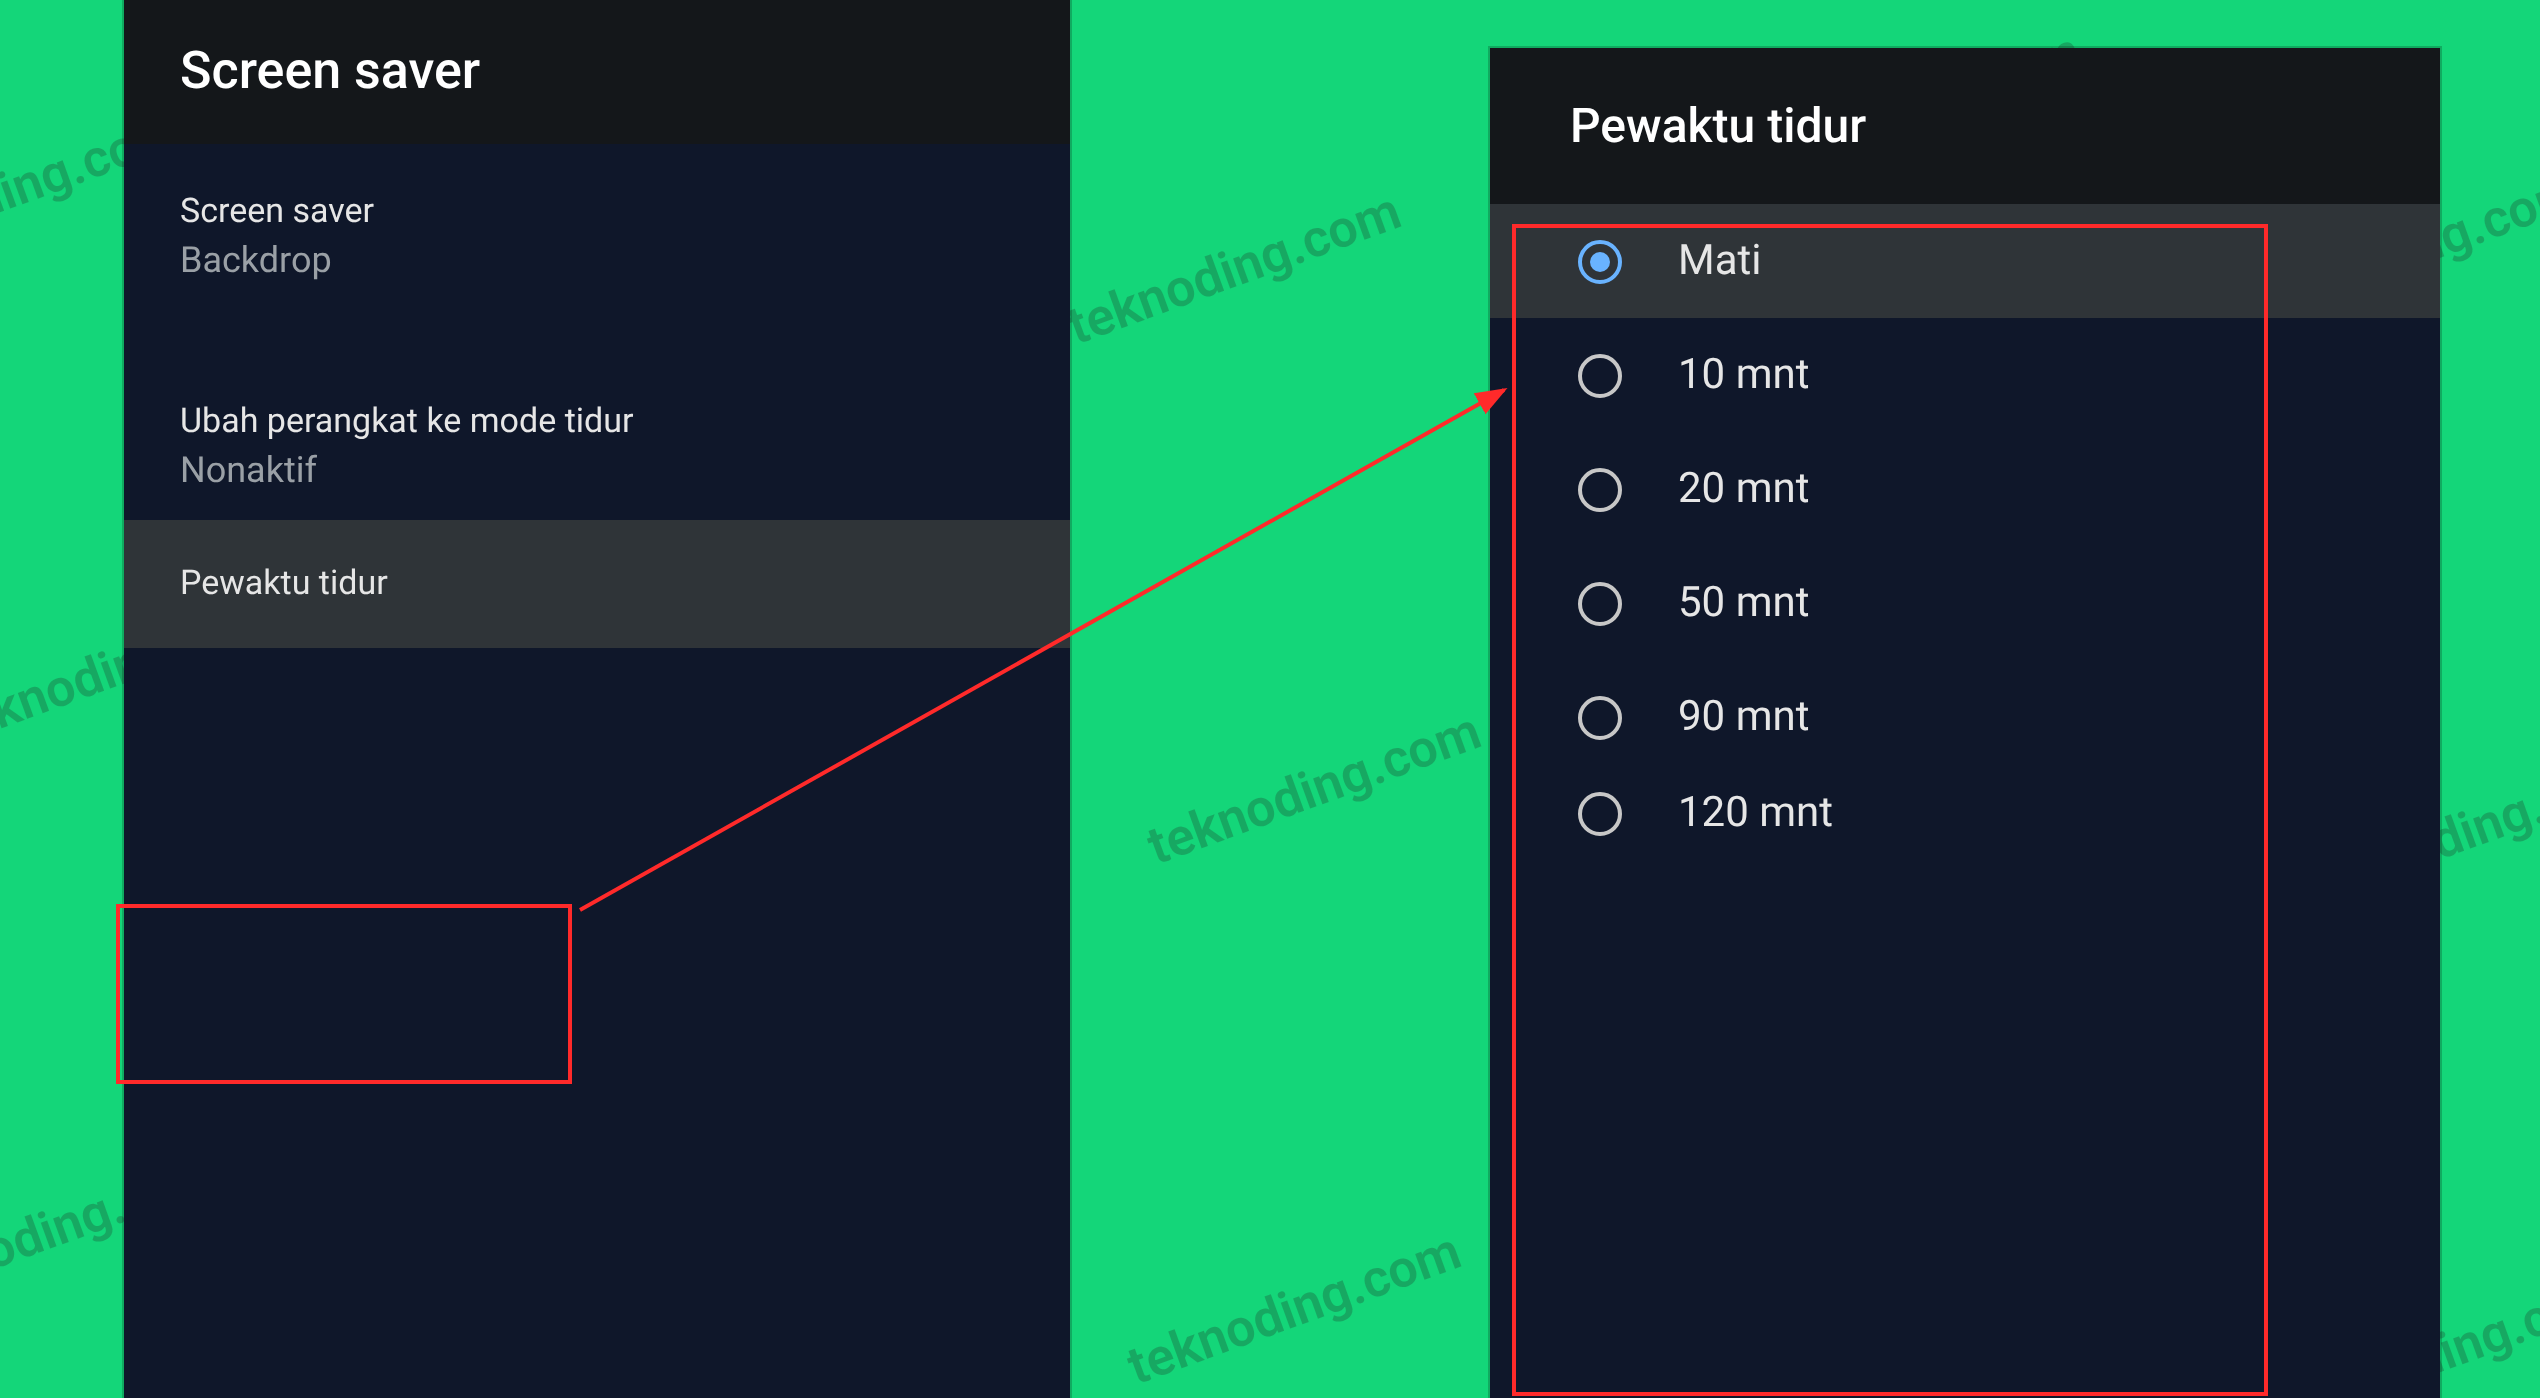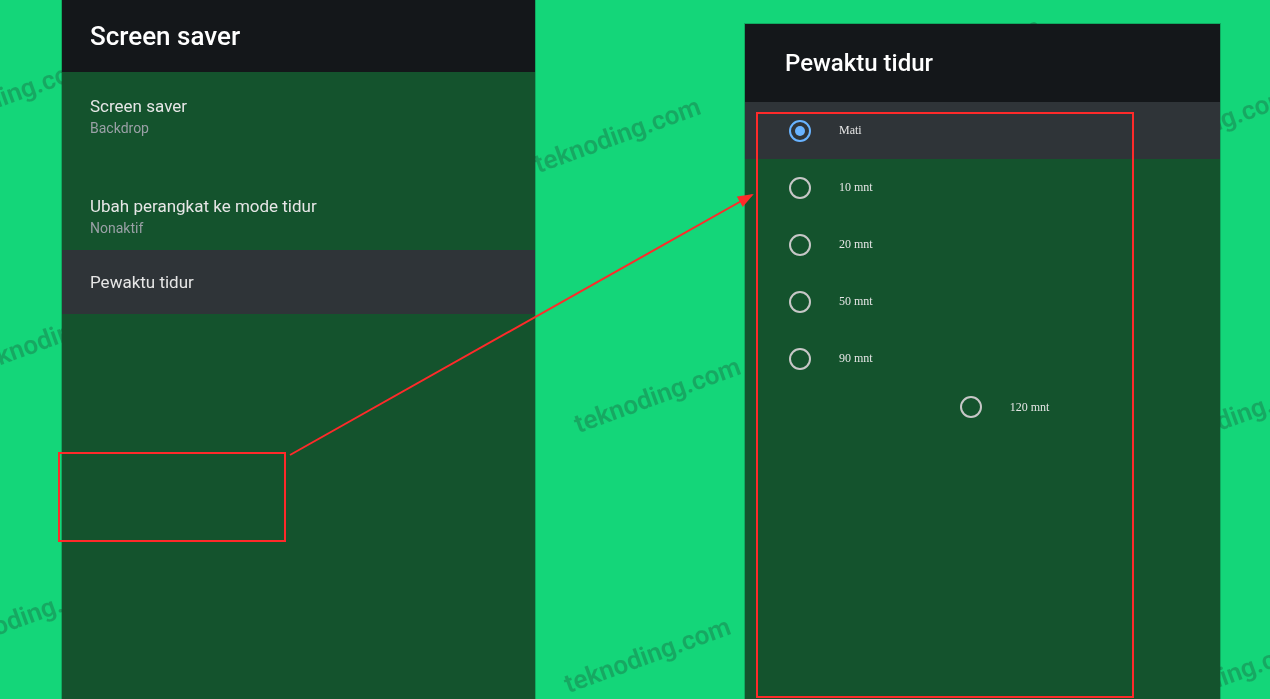--- a/index.html
+++ b/index.html
@@ -22,21 +22,21 @@
     position: absolute;
     color: rgba(30,30,30,0.25);
     font-size: 26px;
     font-weight: 600;
     white-space: nowrap;
     transform: rotate(-20deg);
     user-select: none;
   }
   .panel {
     position: absolute;
-    background: #14532d;
+    background: #0f172a;
     box-shadow: 0 0 0 1px rgba(0,0,0,0.2);
     overflow: hidden;
   }
   .panel-left {
     left: 62px;
     top: 0;
     width: 473px;
     height: 699px;
   }
   .panel-right {
@@ -54,35 +54,35 @@
   }
   .panel-left .title-bar { height: 72px; font-size: 26px; padding-left: 28px; }
   .panel-right .title-bar { height: 78px; font-size: 24px; padding-left: 40px; }
   .row {
     padding: 16px 28px 14px 28px;
     display: flex;
     flex-direction: column;
     gap: 4px;
   }
   .row .primary   { color: #e6e6e6; font-size: 17px; font-weight: 400; }
-  .row .secondary { color: #9aa0a6; font-size: 14px; font-weight: 400; }
+  .row .secondary { color: #9aa0a6; font-size: 18px; font-weight: 400; }
   .row.highlight {
     background: #2f3438;
   }
   .row.first { padding-top: 24px; }
 
   .option-row {
     display: flex;
     align-items: center;
     height: 57px;
     padding-left: 44px;
     column-gap: 28px;
   }
   .option-row.selected { background: #2f3438; }
-  .option-row .label { color: #e6e6e6; font-size: 12px; font-family: Liberation Serif, serif; }
+  .option-row .label { color: #e6e6e6; font-size: 21px; }
   .radio {
     width: 22px; height: 22px;
     border: 2px solid #c7c7c7;
     border-radius: 50%;
     box-sizing: border-box;
     position: relative;
     flex: 0 0 auto;
   }
   .radio.on {
     border-color: #69b3ff;
@@ -172,21 +172,21 @@
     <span class="label">20 mnt</span>
   </div>
   <div class="option-row">
     <span class="radio"></span>
     <span class="label">50 mnt</span>
   </div>
   <div class="option-row">
     <span class="radio"></span>
     <span class="label">90 mnt</span>
   </div>
-  <div class="option-row" style="height:40px;justify-content:center;">
+  <div class="option-row" style="height:40px;">
     <span class="radio"></span>
     <span class="label">120 mnt</span>
   </div>
 </div>
 
 <div class="annot-box" style="left:58px;  top:452px; width:228px; height:90px;"></div>
 <div class="annot-box" style="left:756px; top:112px; width:378px; height:586px;"></div>
 
 <svg class="arrow" style="left:0;top:0;" width="1270" height="699">
   <defs>

